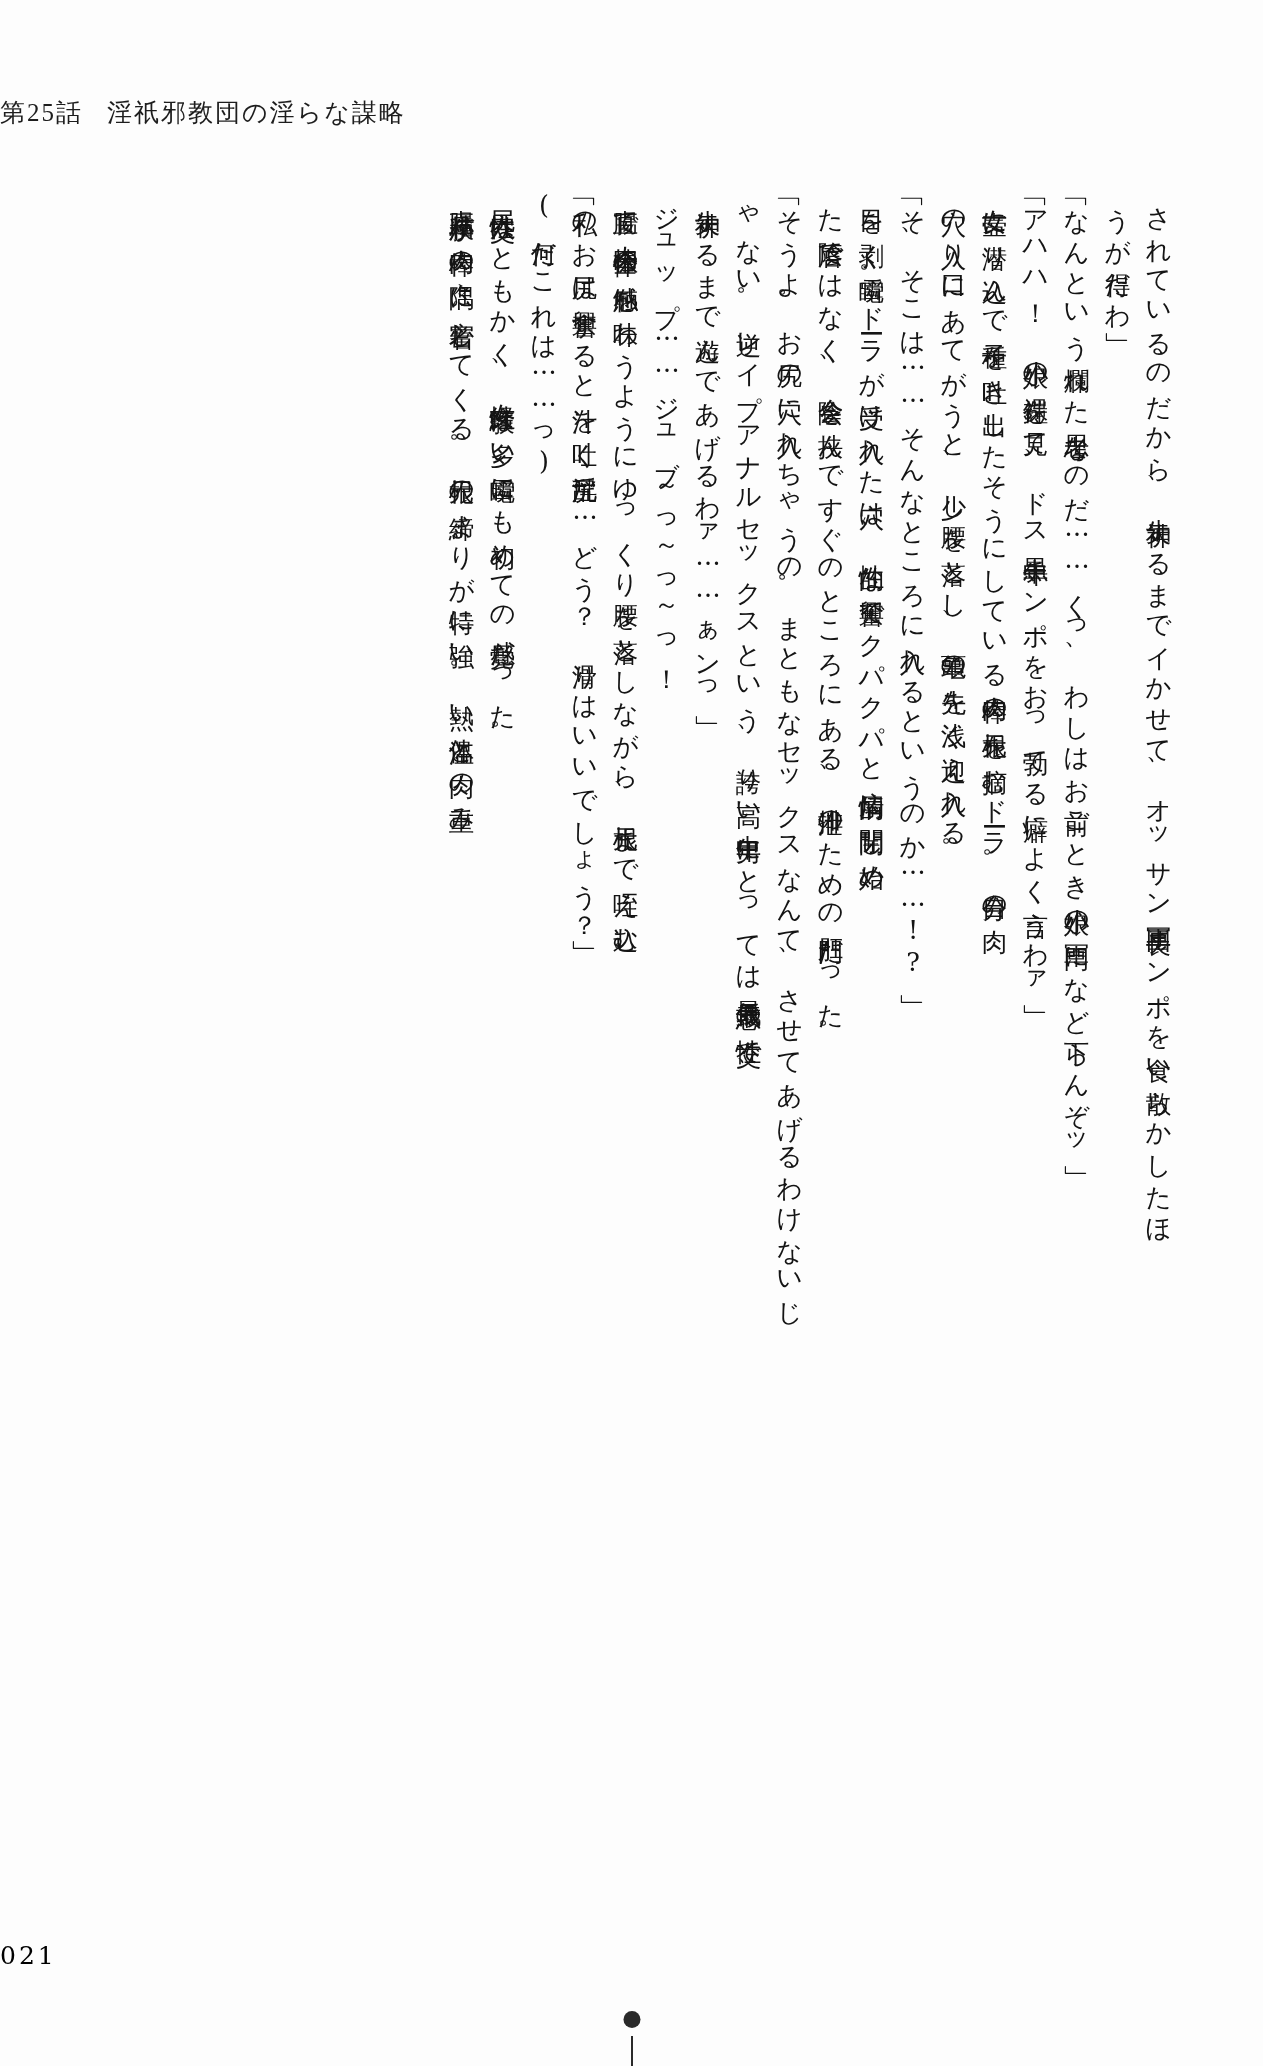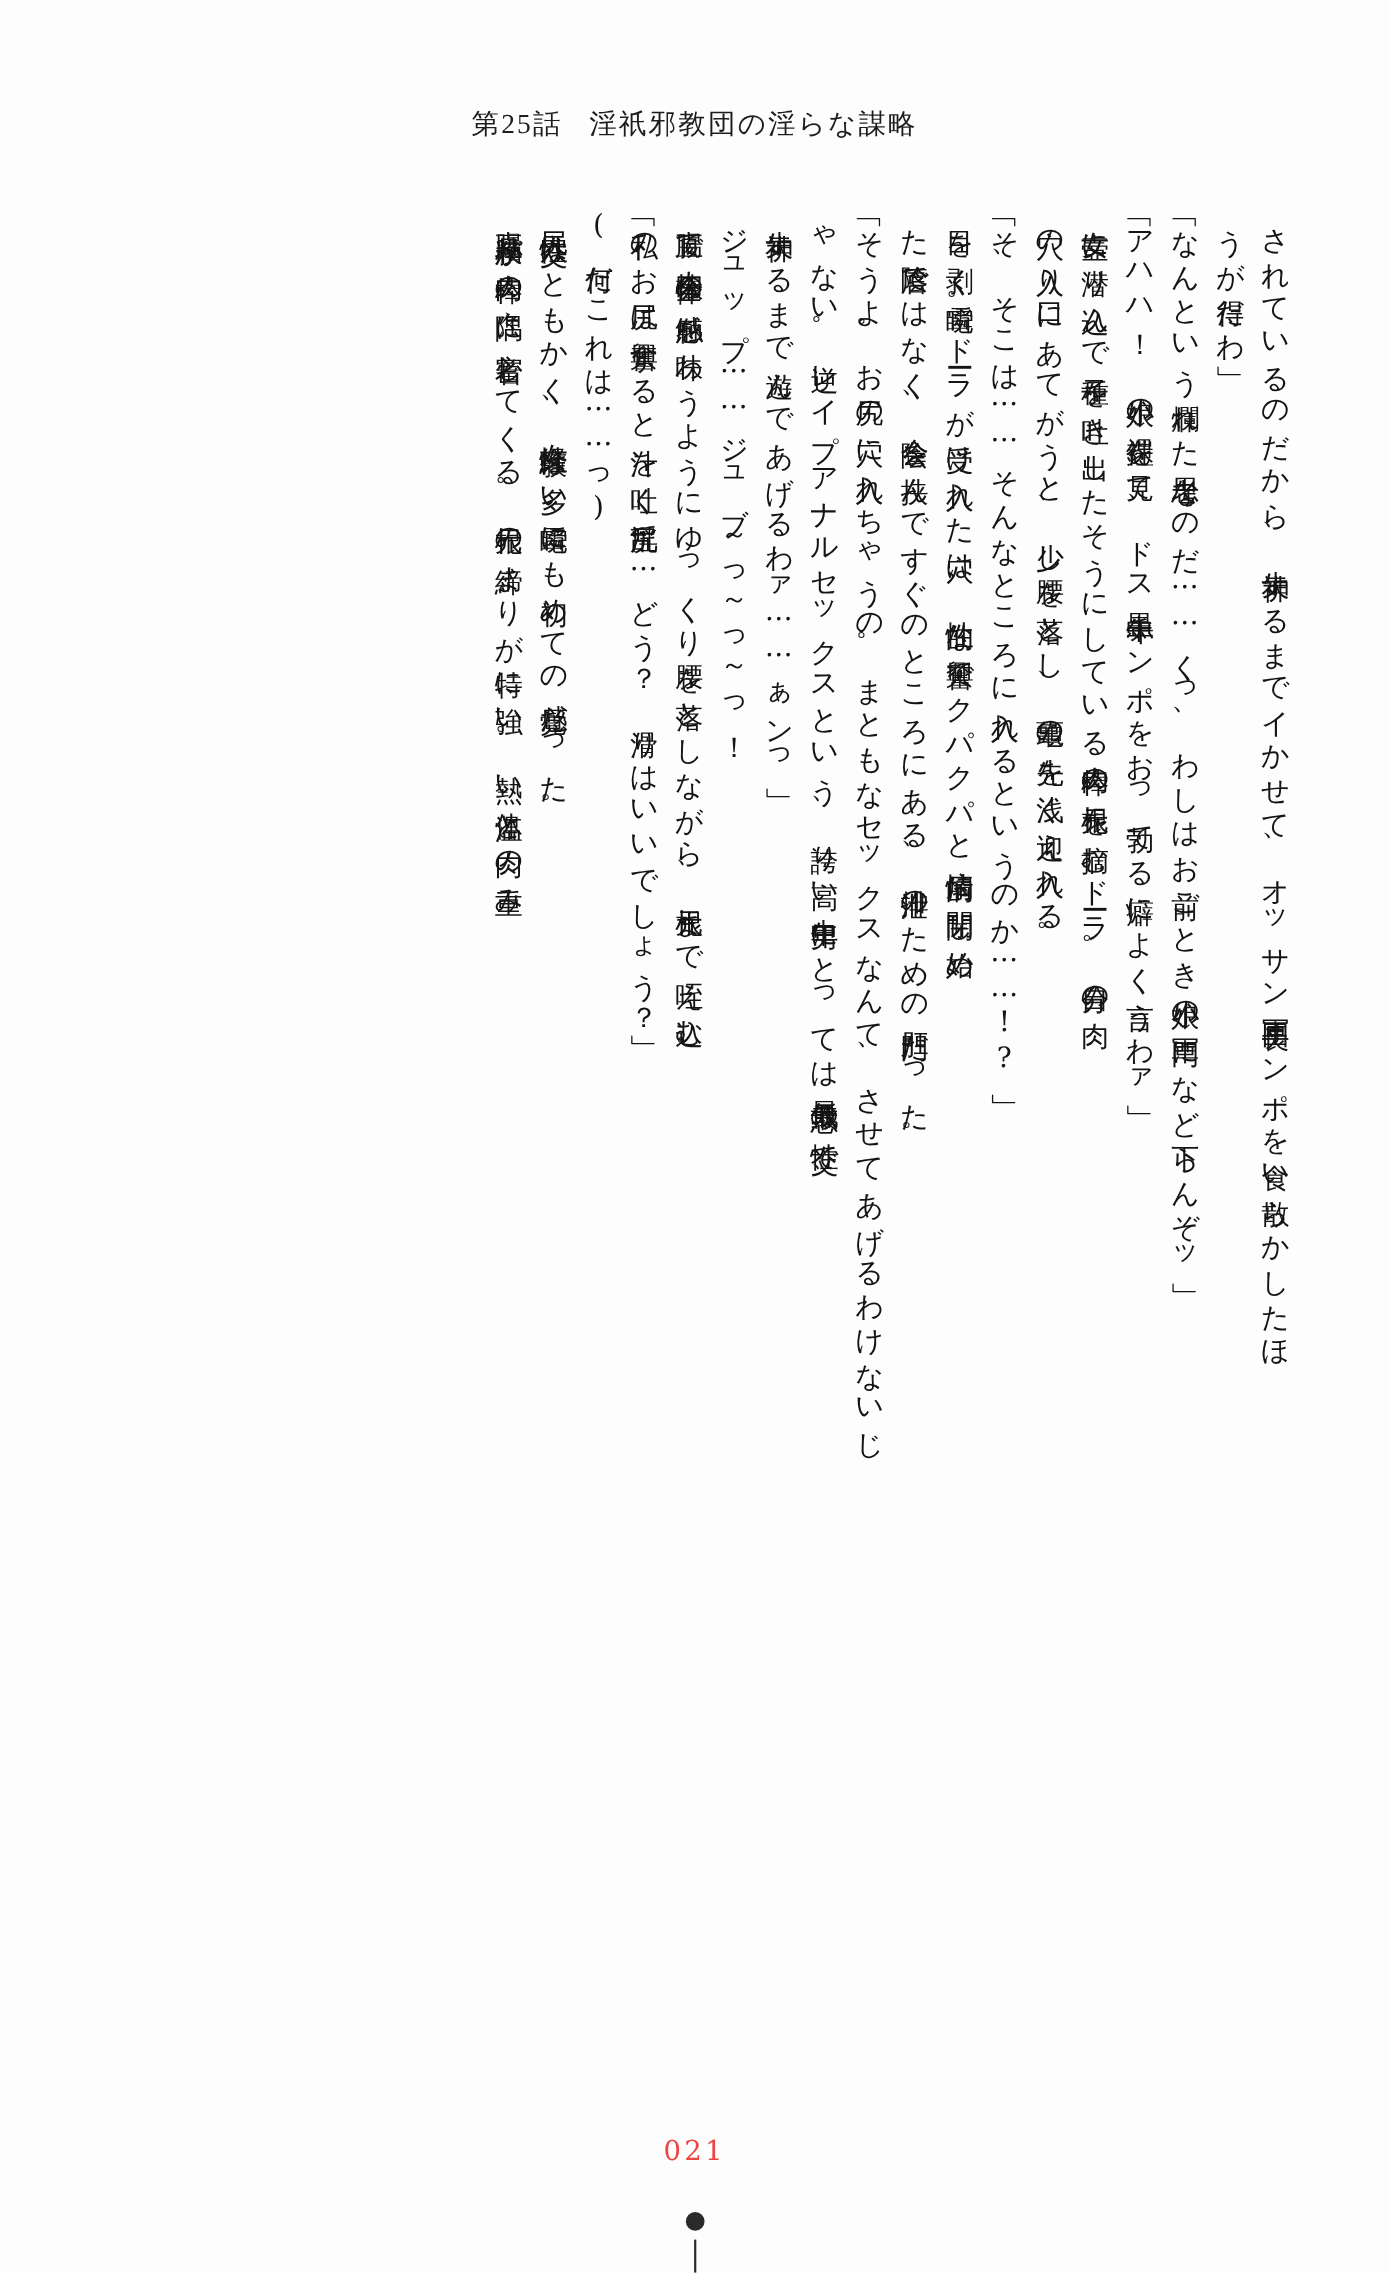--- a/index.html
+++ b/index.html
@@ -21,21 +21,21 @@
     inset: 0;
     background: #fdfdfd;
   }
 
   
   .header {
     position: absolute;
     top: 96px;
     left: 0;
     right: 0;
-    text-align: center;
+    text-align: left;
     font-size: 25px;
     letter-spacing: 2px;
     color: #1d1d1d;
     white-space: nowrap;
   }
   .header .chap-no {
     margin-right: 24px;
   }
 
   
@@ -64,24 +64,23 @@
     white-space: nowrap;
     overflow: visible;
   }
 
   
   .folio {
     position: absolute;
     bottom: 96px;
     left: 0;
     right: 0;
-    text-align: center;
     font-size: 25px;
     letter-spacing: 3px;
-    color: #ef4444;
+    color: #000000;
     font-family: "DejaVu Serif", "Liberation Serif", serif;
   }
 
   
   .bind-dot {
     position: absolute;
     bottom: 38px;
     left: 50%;
     transform: translateX(-50%);
     width: 17px;

